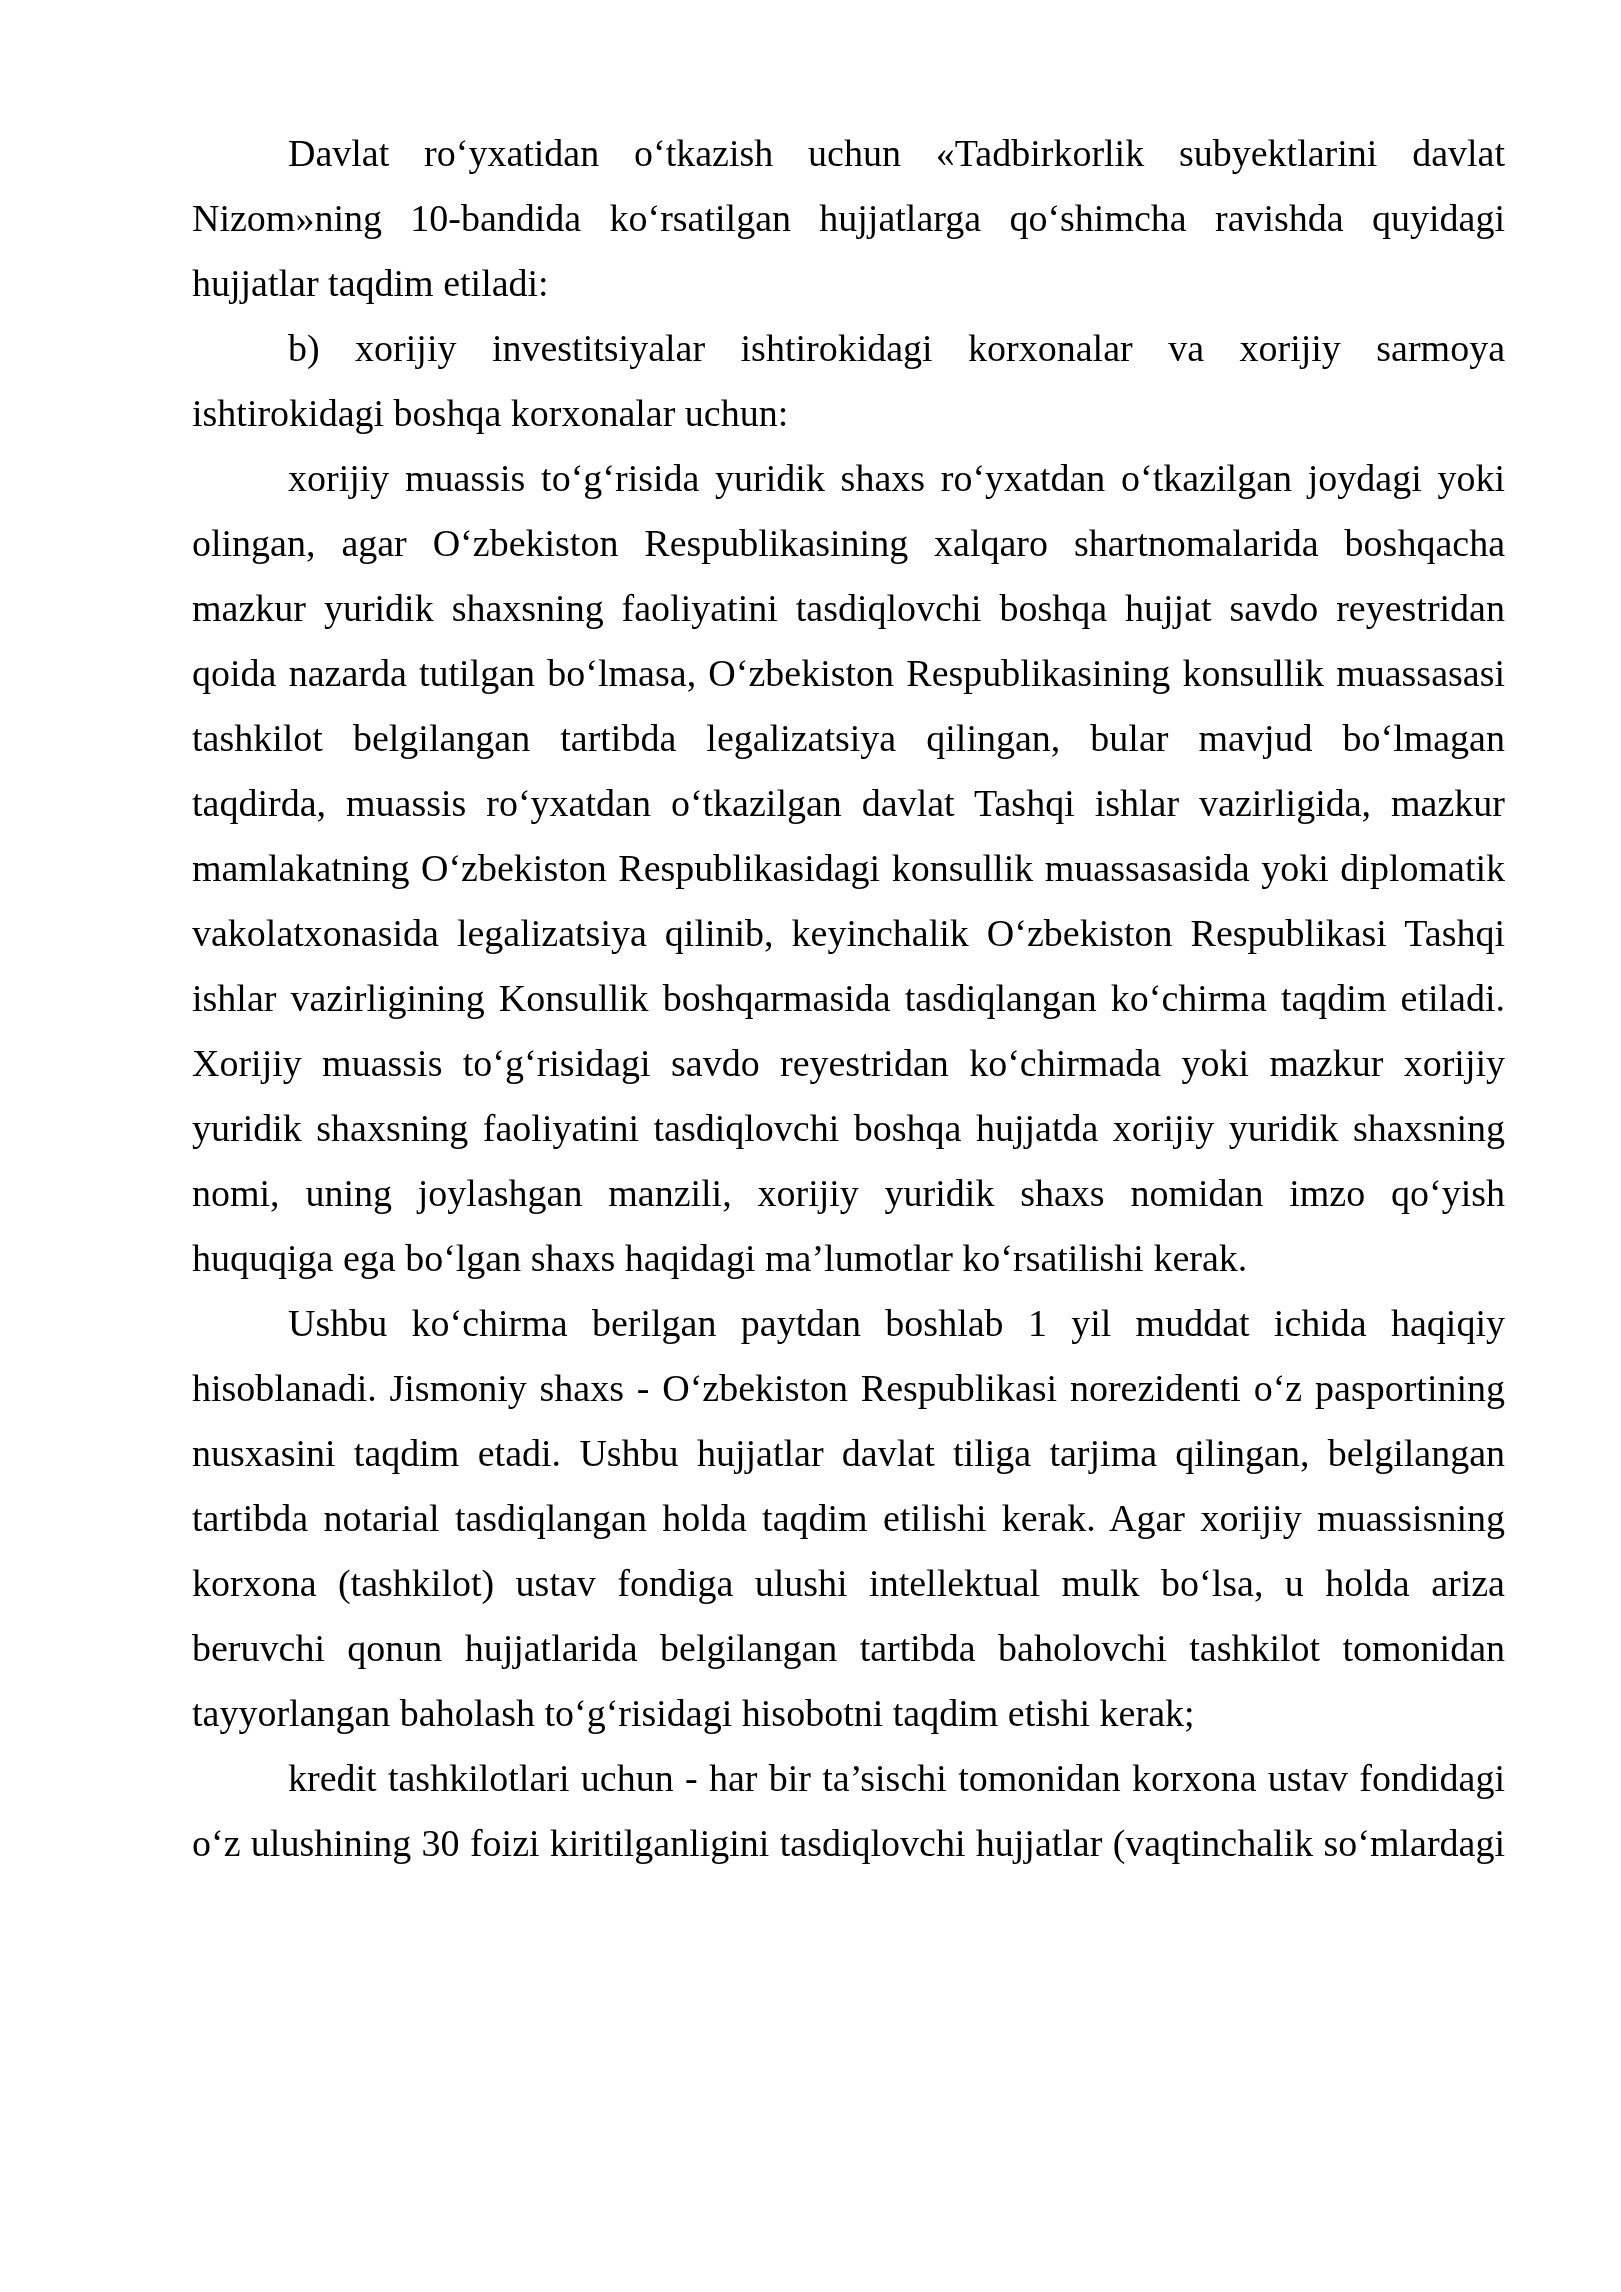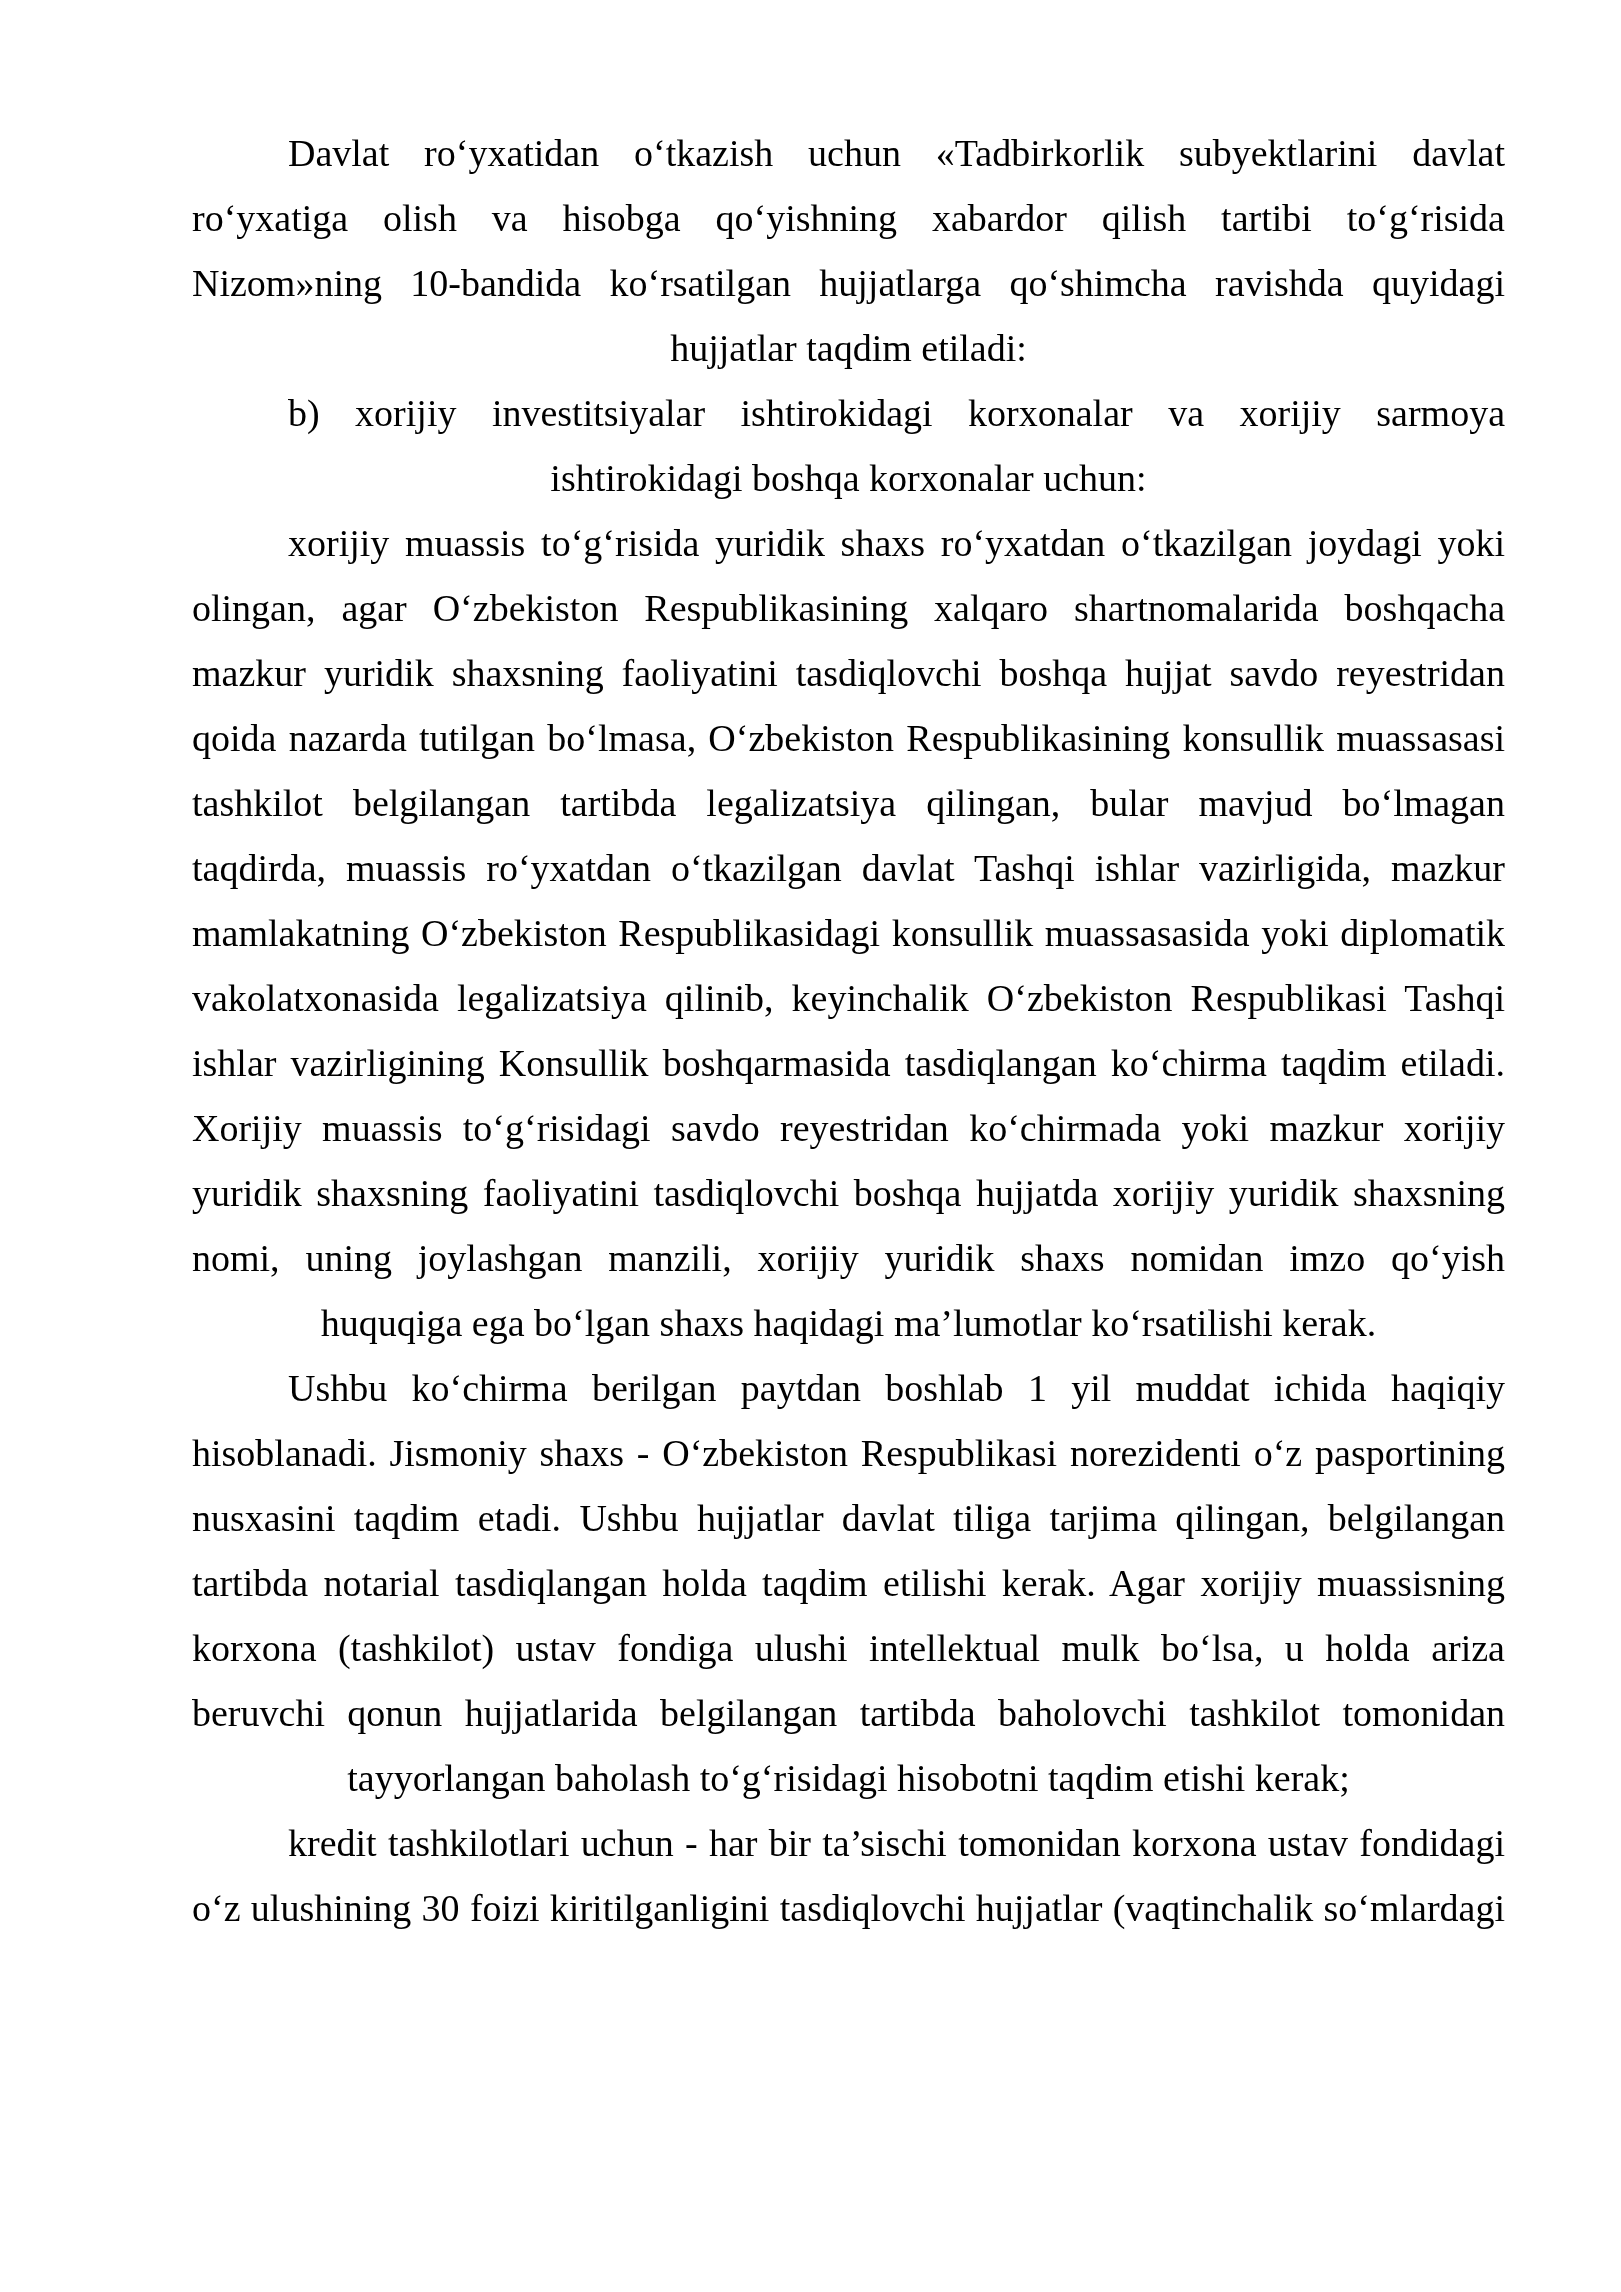--- a/index.html
+++ b/index.html
@@ -23,39 +23,38 @@
     top: 121px;
     width: 1313px;
     font-family: "Liberation Serif", "DejaVu Serif", serif;
     font-size: 38px;
     line-height: 65px;
     color: #000000;
     -webkit-font-smoothing: antialiased;
   }
   .paragraph { margin: 0; padding: 0; }
   .line {
-    text-align: center;
+    text-align: left;
     white-space: normal;
   }
   .line.just {
     text-align: justify;
     text-align-last: justify;
   }
   .line.ind {
     padding-left: 96px;
   }
 </style>
 </head>
 <body>
 
 <div class="page" style="background: rgb(255, 255, 255);">
   <div class="text-block" style="color: rgb(0, 0, 0);">
       <div class="paragraph">
         <div class="line just ind">Davlat ro‘yxatidan o‘tkazish uchun «Tadbirkorlik subyektlarini davlat</div>
-        <div class="line just">ro‘yxatiga olish va hisobga qo‘yishning xabardor qilish tartibi to‘g‘risida</div>
         <div class="line just">Nizom»ning 10-bandida ko‘rsatilgan hujjatlarga qo‘shimcha ravishda quyidagi</div>
         <div class="line">hujjatlar taqdim etiladi:</div>
       </div>
       <div class="paragraph">
         <div class="line just ind">b) xorijiy investitsiyalar ishtirokidagi korxonalar va xorijiy sarmoya</div>
         <div class="line">ishtirokidagi boshqa korxonalar uchun:</div>
       </div>
       <div class="paragraph">
         <div class="line just ind">xorijiy muassis to‘g‘risida yuridik shaxs ro‘yxatdan o‘tkazilgan joydagi yoki</div>
         <div class="line just">olingan, agar O‘zbekiston Respublikasining xalqaro shartnomalarida boshqacha</div>

